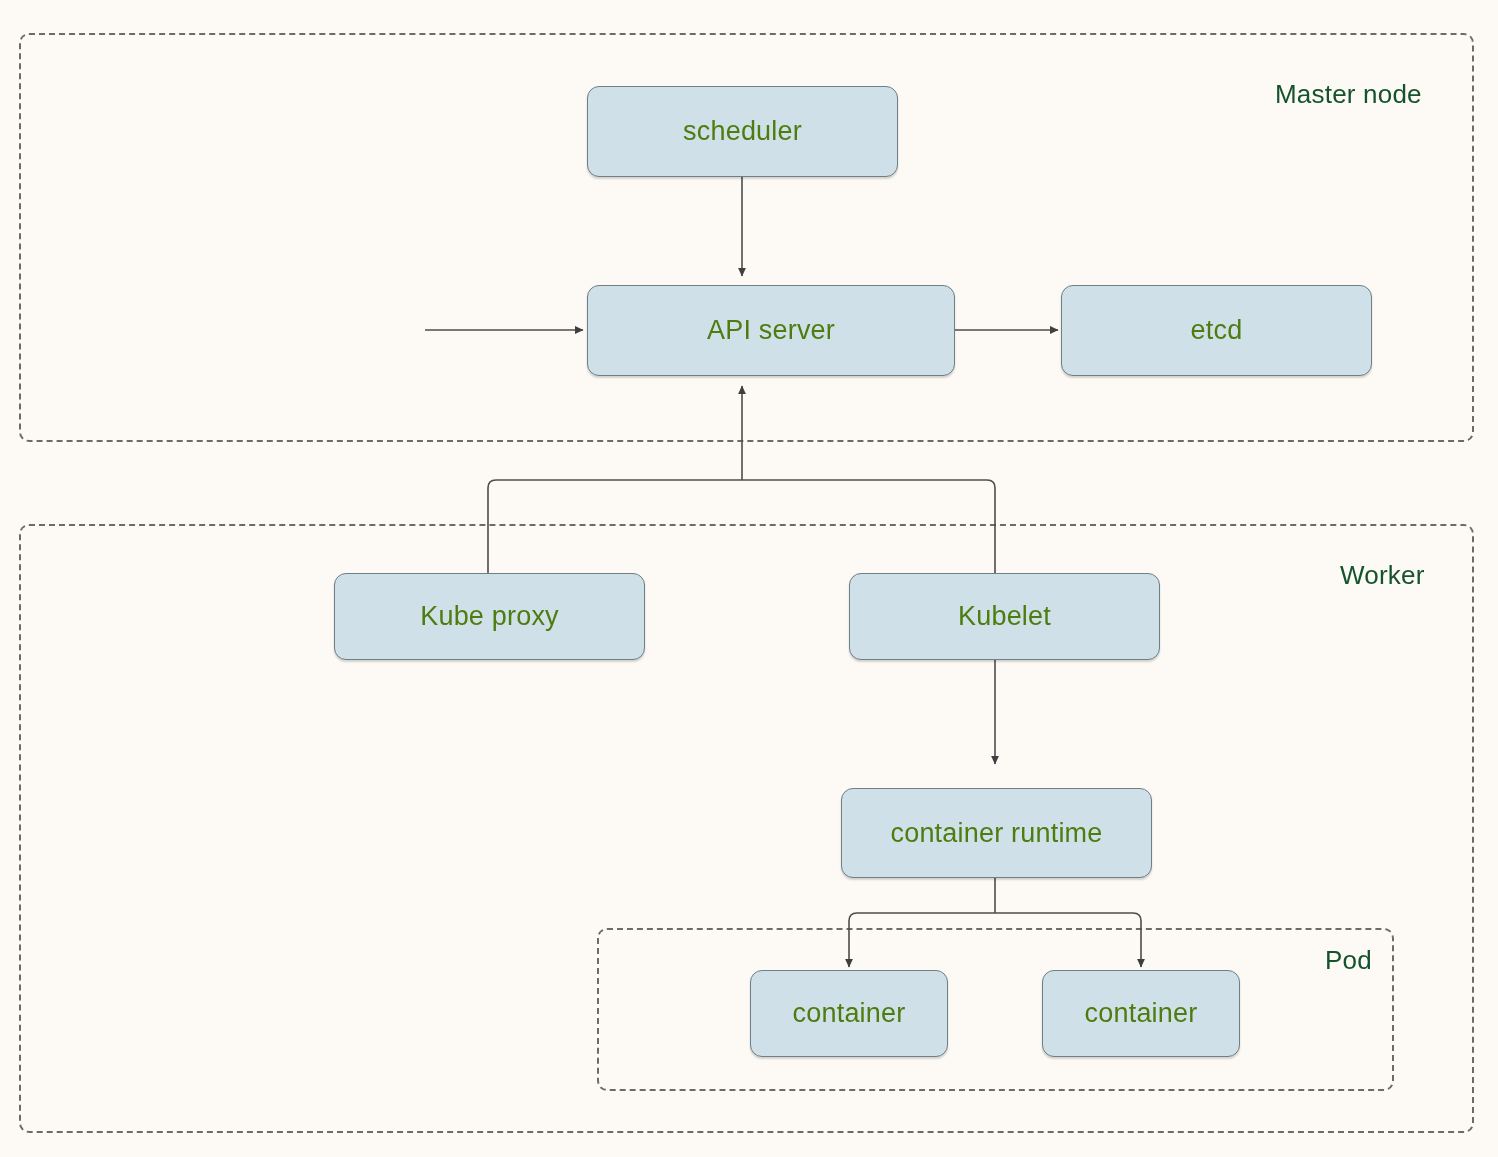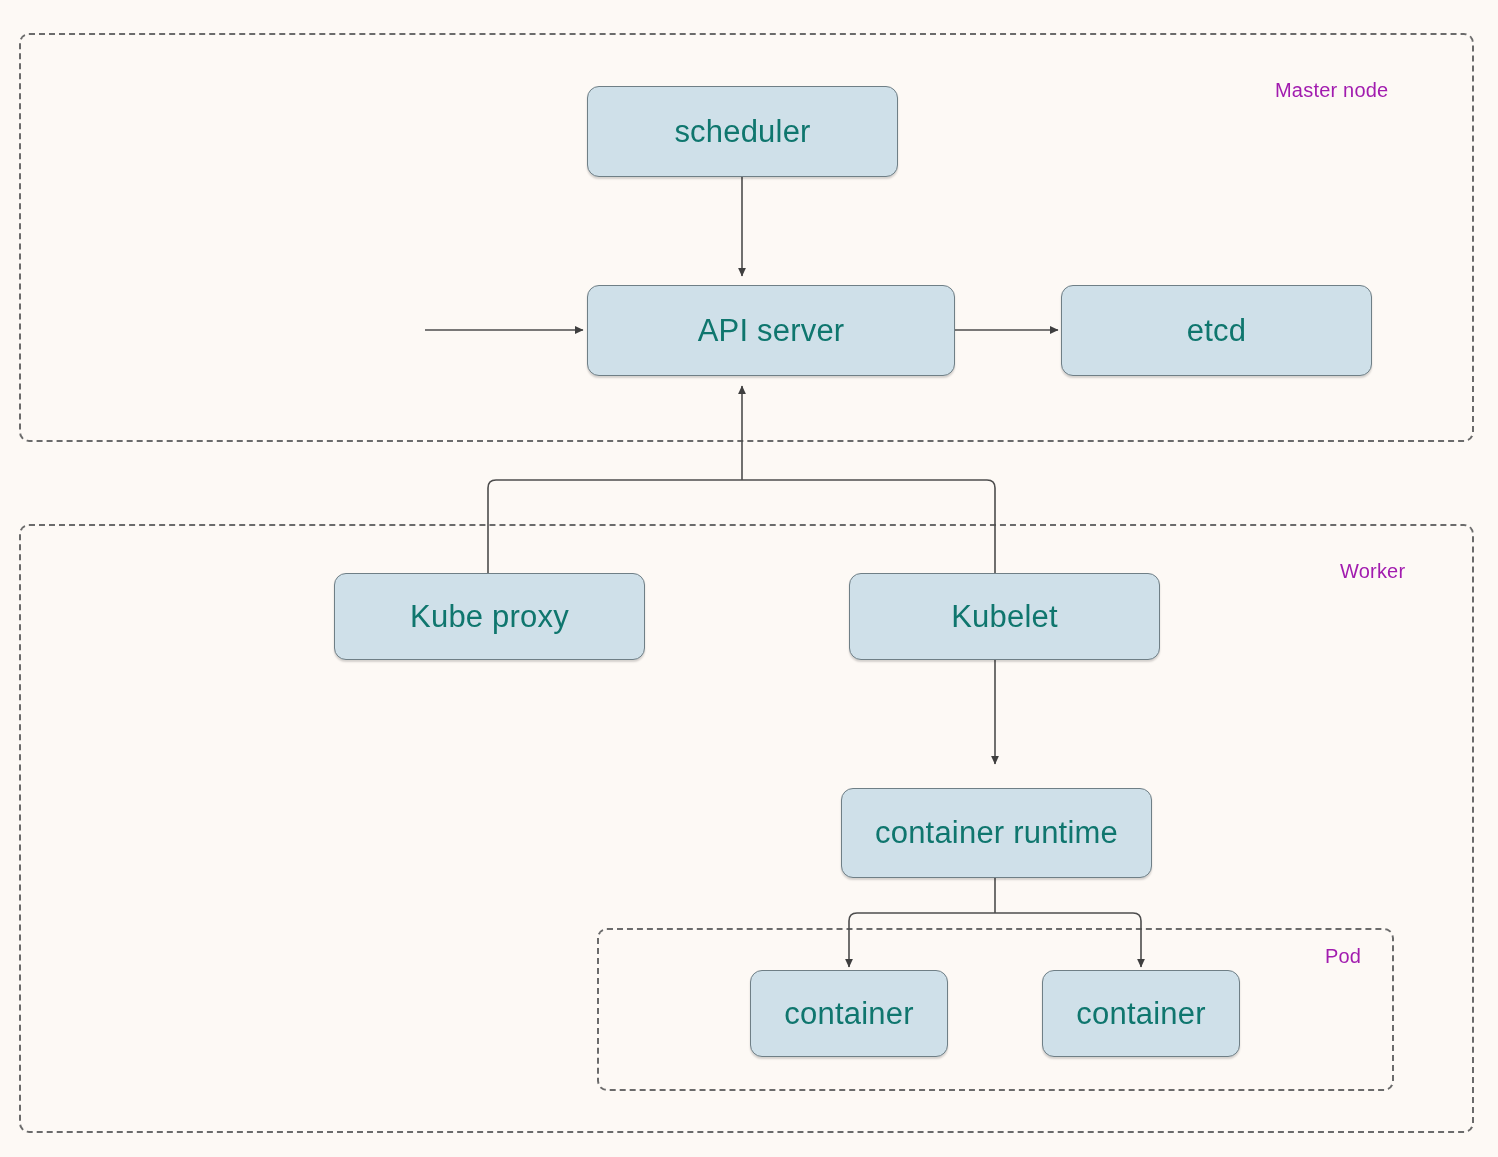--- a/index.html
+++ b/index.html
@@ -19,39 +19,39 @@
   }
   .group-box {
     position: absolute;
     border: 2px dashed #6b6b6b;
     border-radius: 10px;
     box-sizing: border-box;
     background: transparent;
   }
   .group-label {
     position: absolute;
-    font-size: 20px;
-    color: #a21caf;
+    font-size: 26px;
+    color: #14532d;
     white-space: nowrap;
     letter-spacing: 0.2px;
   }
   .node-box {
     position: absolute;
     box-sizing: border-box;
     background: #cfe0e9;
     border: 1.5px solid #6f7f86;
     border-radius: 12px;
     box-shadow: 0 2px 2px rgba(0,0,0,0.16);
     display: flex;
     align-items: center;
     justify-content: center;
   }
   .node-label {
-    font-size: 31px;
-    color: #0f766e;
+    font-size: 27px;
+    color: #4d7c0f;
     white-space: nowrap;
     letter-spacing: 0.2px;
   }
   #edge-layer {
     position: absolute;
     left: 0;
     top: 0;
     width: 1498px;
     height: 1157px;
     pointer-events: none;

